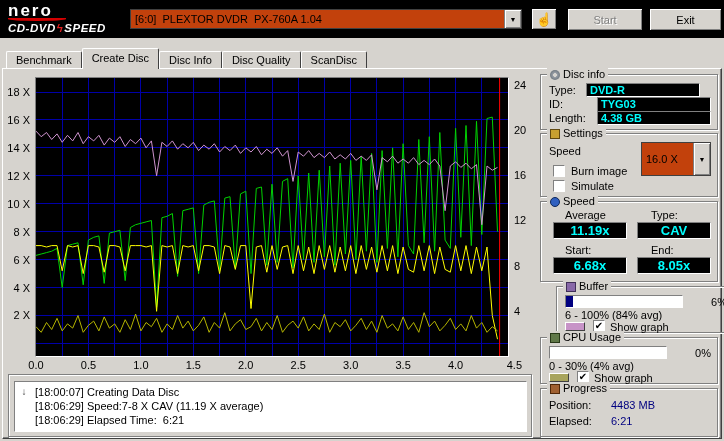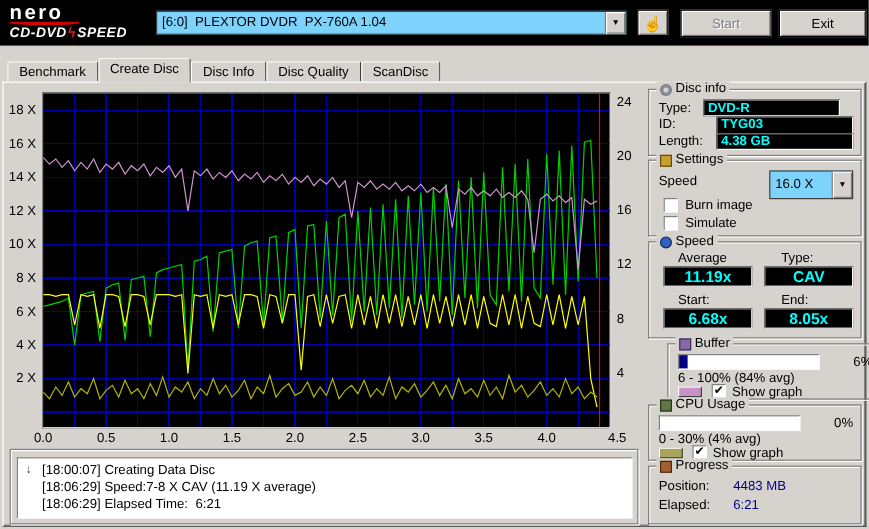--- a/index.html
+++ b/index.html
@@ -8,21 +8,21 @@
   .window{position:relative;width:724px;height:441px;background:#d6d3ce;}
   .abs{position:absolute;}
 
   
   .topbar{position:absolute;left:0;top:0;width:724px;height:38px;background:#000;}
   .nero-word{color:#fff;font-size:17px;font-weight:bold;letter-spacing:2px;}
   .nero-swoosh{width:58px;height:4px;border-bottom:3px solid #d40000;border-radius:0 0 50% 50%;margin-top:-4px;}
   .nero-sub{color:#fff;font-style:italic;font-weight:bold;font-size:11.5px;letter-spacing:.5px;margin-top:1px;white-space:nowrap;}
   .bolt{color:#e02020;font-style:normal;font-weight:bold;padding:0 1px;}
 
-  .combo{position:absolute;background:#7dd3fc;border:1px solid #404040;display:flex;align-items:center;}
+  .combo{position:absolute;background:#c2410c;border:1px solid #404040;display:flex;align-items:center;}
   .combo-text{flex:1;padding:0 4px;white-space:pre;overflow:hidden;}
   .combo-arrow{width:17px;align-self:stretch;background:#d6d3ce;border-left:1px solid #808080;box-shadow:inset 1px 1px 0 #fff,inset -1px -1px 0 #808080;display:flex;align-items:center;justify-content:center;font-size:7px;}
 
   .push{position:absolute;background:#d6d3ce;border:1px solid #000;box-shadow:inset 1px 1px 0 #fff,inset -1px -1px 0 #808080;font-family:inherit;font-size:11px;color:#000;cursor:default;}
   .push.disabled{color:#808080;text-shadow:1px 1px 0 #fff;}
 
   
   .tabs{position:absolute;left:6px;top:48px;height:20px;display:flex;align-items:flex-end;}
   .tab{height:17px;line-height:16px;padding:0 9px;background:#d6d3ce;border:1px solid #404040;border-bottom:none;border-top-color:#fff;border-left-color:#fff;border-radius:2px 2px 0 0;}
   .tab.active{height:21px;line-height:19px;margin-bottom:-1px;position:relative;z-index:6;}
@@ -174,21 +174,21 @@
     <span class="lbl" style="left:8px;top:37px;">Length:</span>
     <span class="bfield" style="left:56px;top:36px;width:114px;height:14px;">4.38 GB</span>
   </div>
 
   <div class="group" style="left:540px;top:133px;width:178px;height:64px;">
     <div class="gtitle">
         <span class="gicon gi-settings"></span>
         <span>Settings</span>
       </div>
     <span class="lbl" style="left:8px;top:11px;">Speed</span>
-    <div class="combo" style="left:100px;top:8px;width:70px;height:24px;">
+    <div class="combo" style="left:100px;top:8px;width:70px;height:34px;">
       <span class="combo-text">16.0 X</span>
       <span class="combo-arrow">
           <span>▼</span>
         </span>
     </div>
     <div class="cb" style="left:12px;top:31px;"><span></span></div>
     <span class="lbl" style="left:30px;top:31px;">Burn image</span>
     <div class="cb" style="left:12px;top:46px;"><span></span></div>
     <span class="lbl" style="left:30px;top:46px;">Simulate</span>
   </div>

